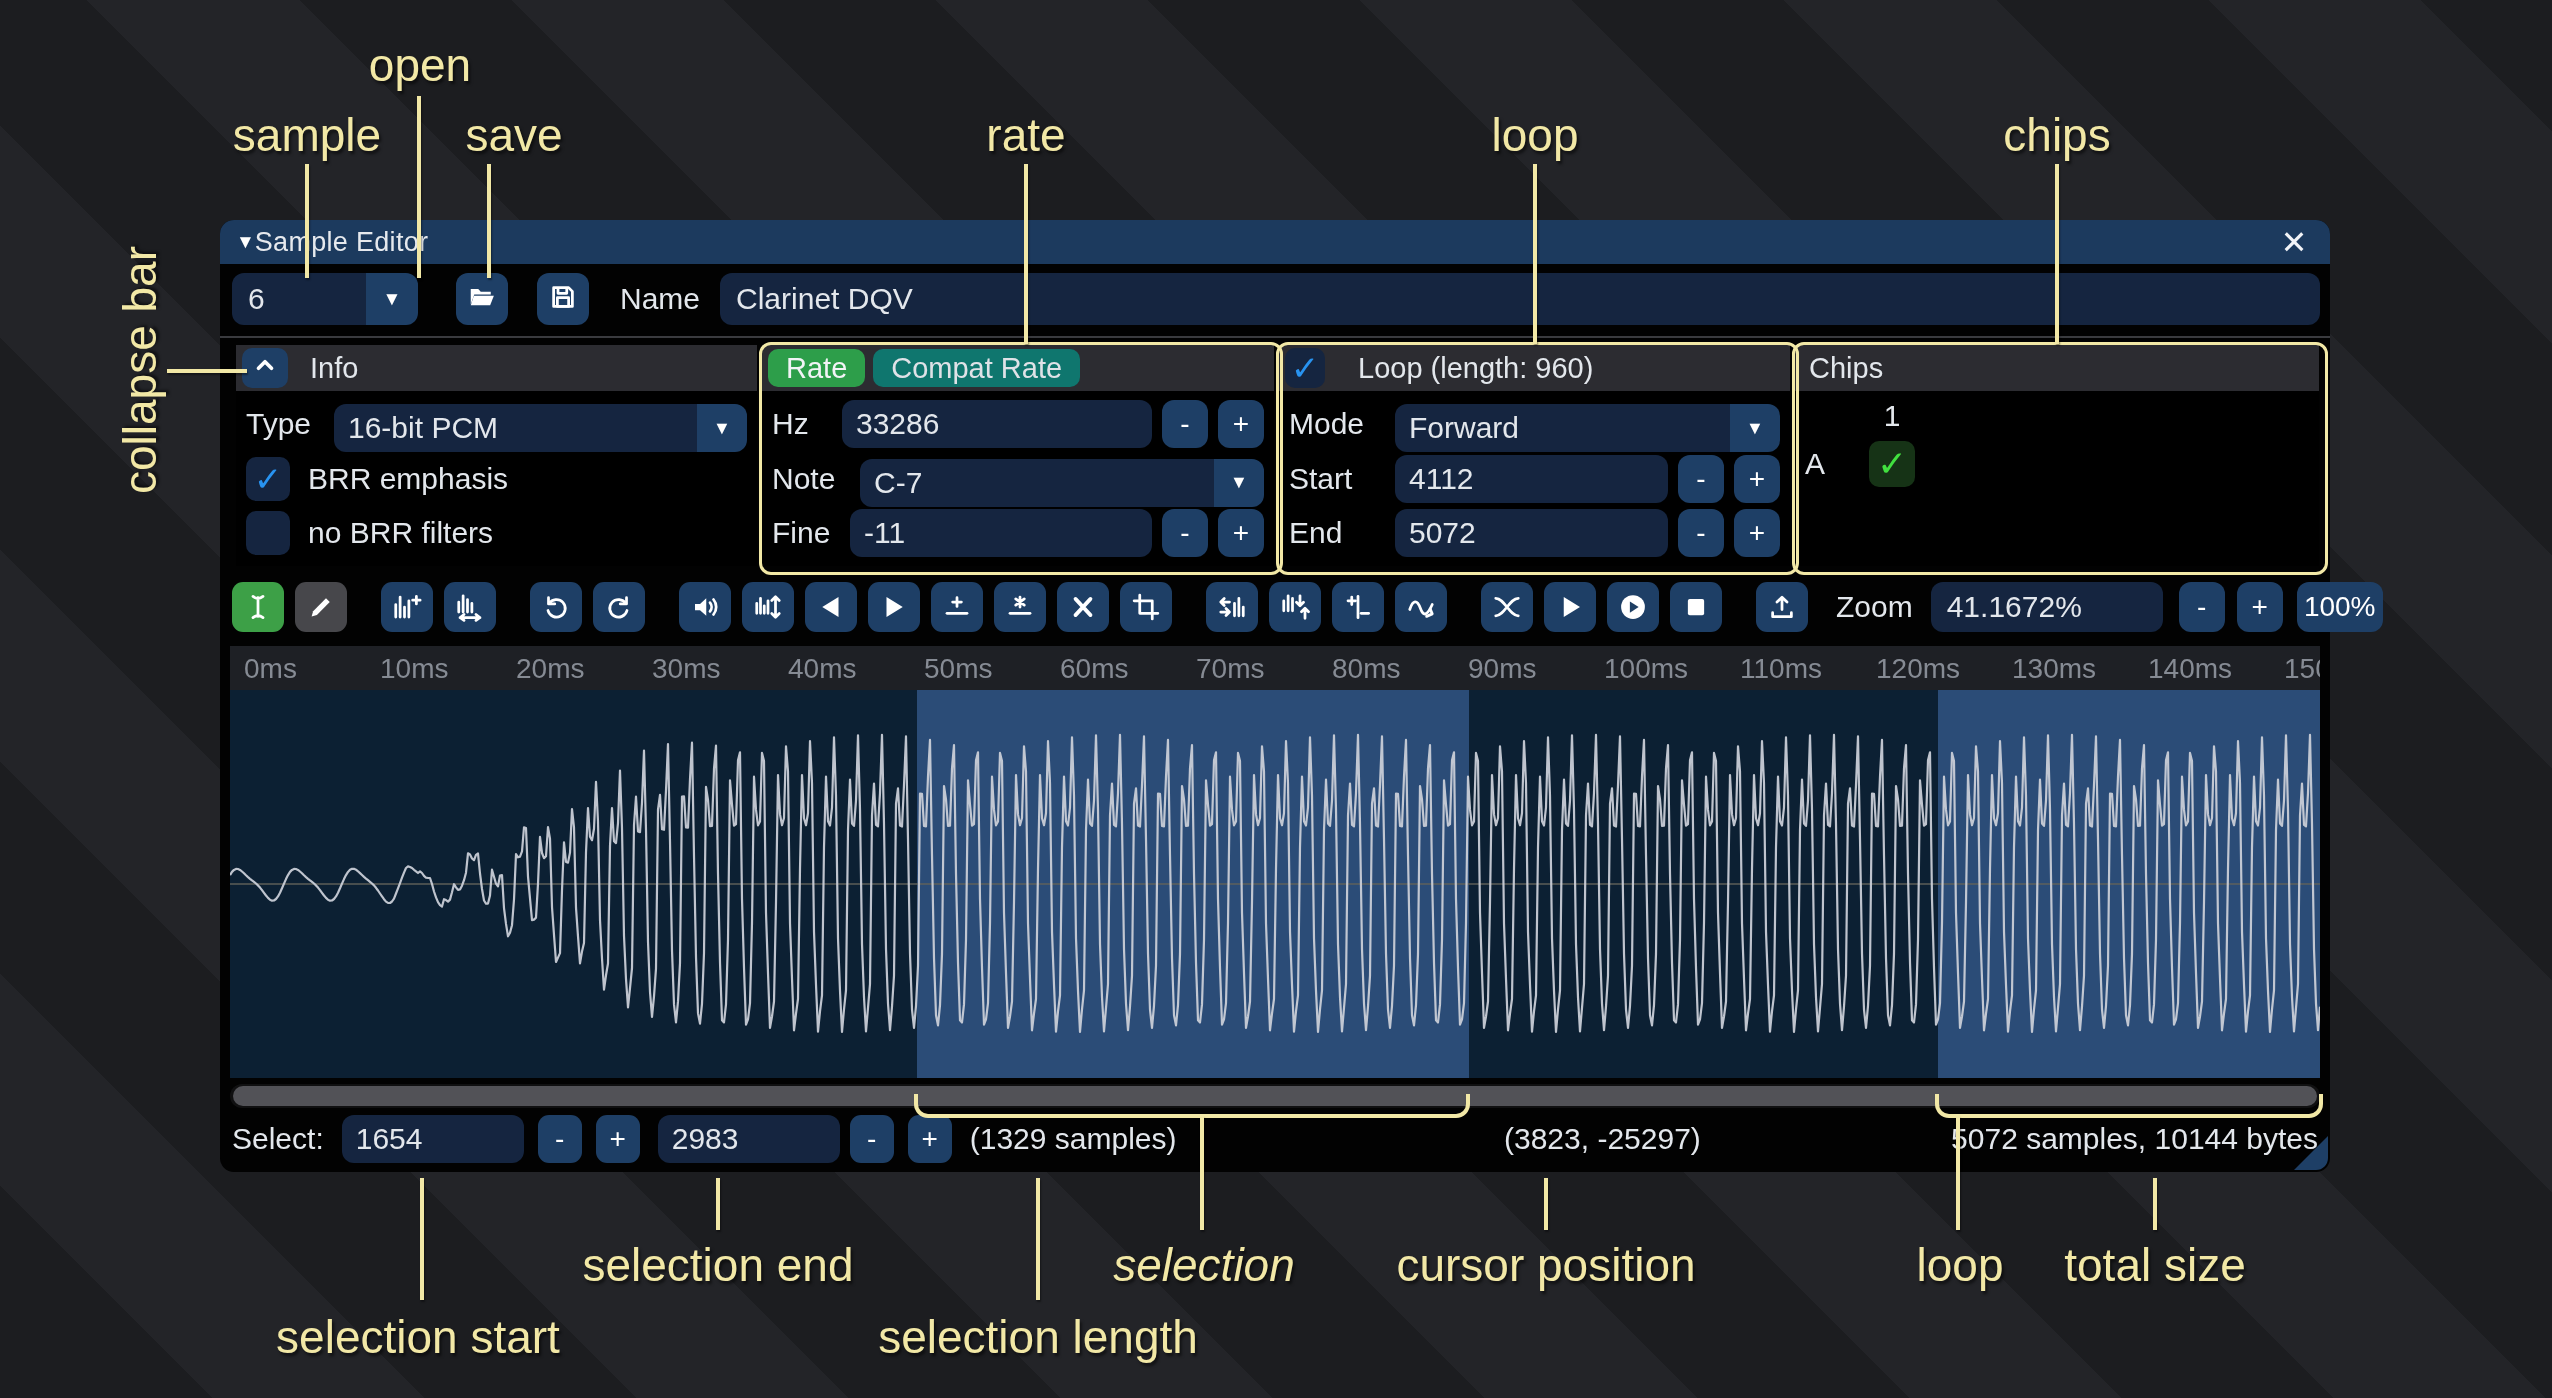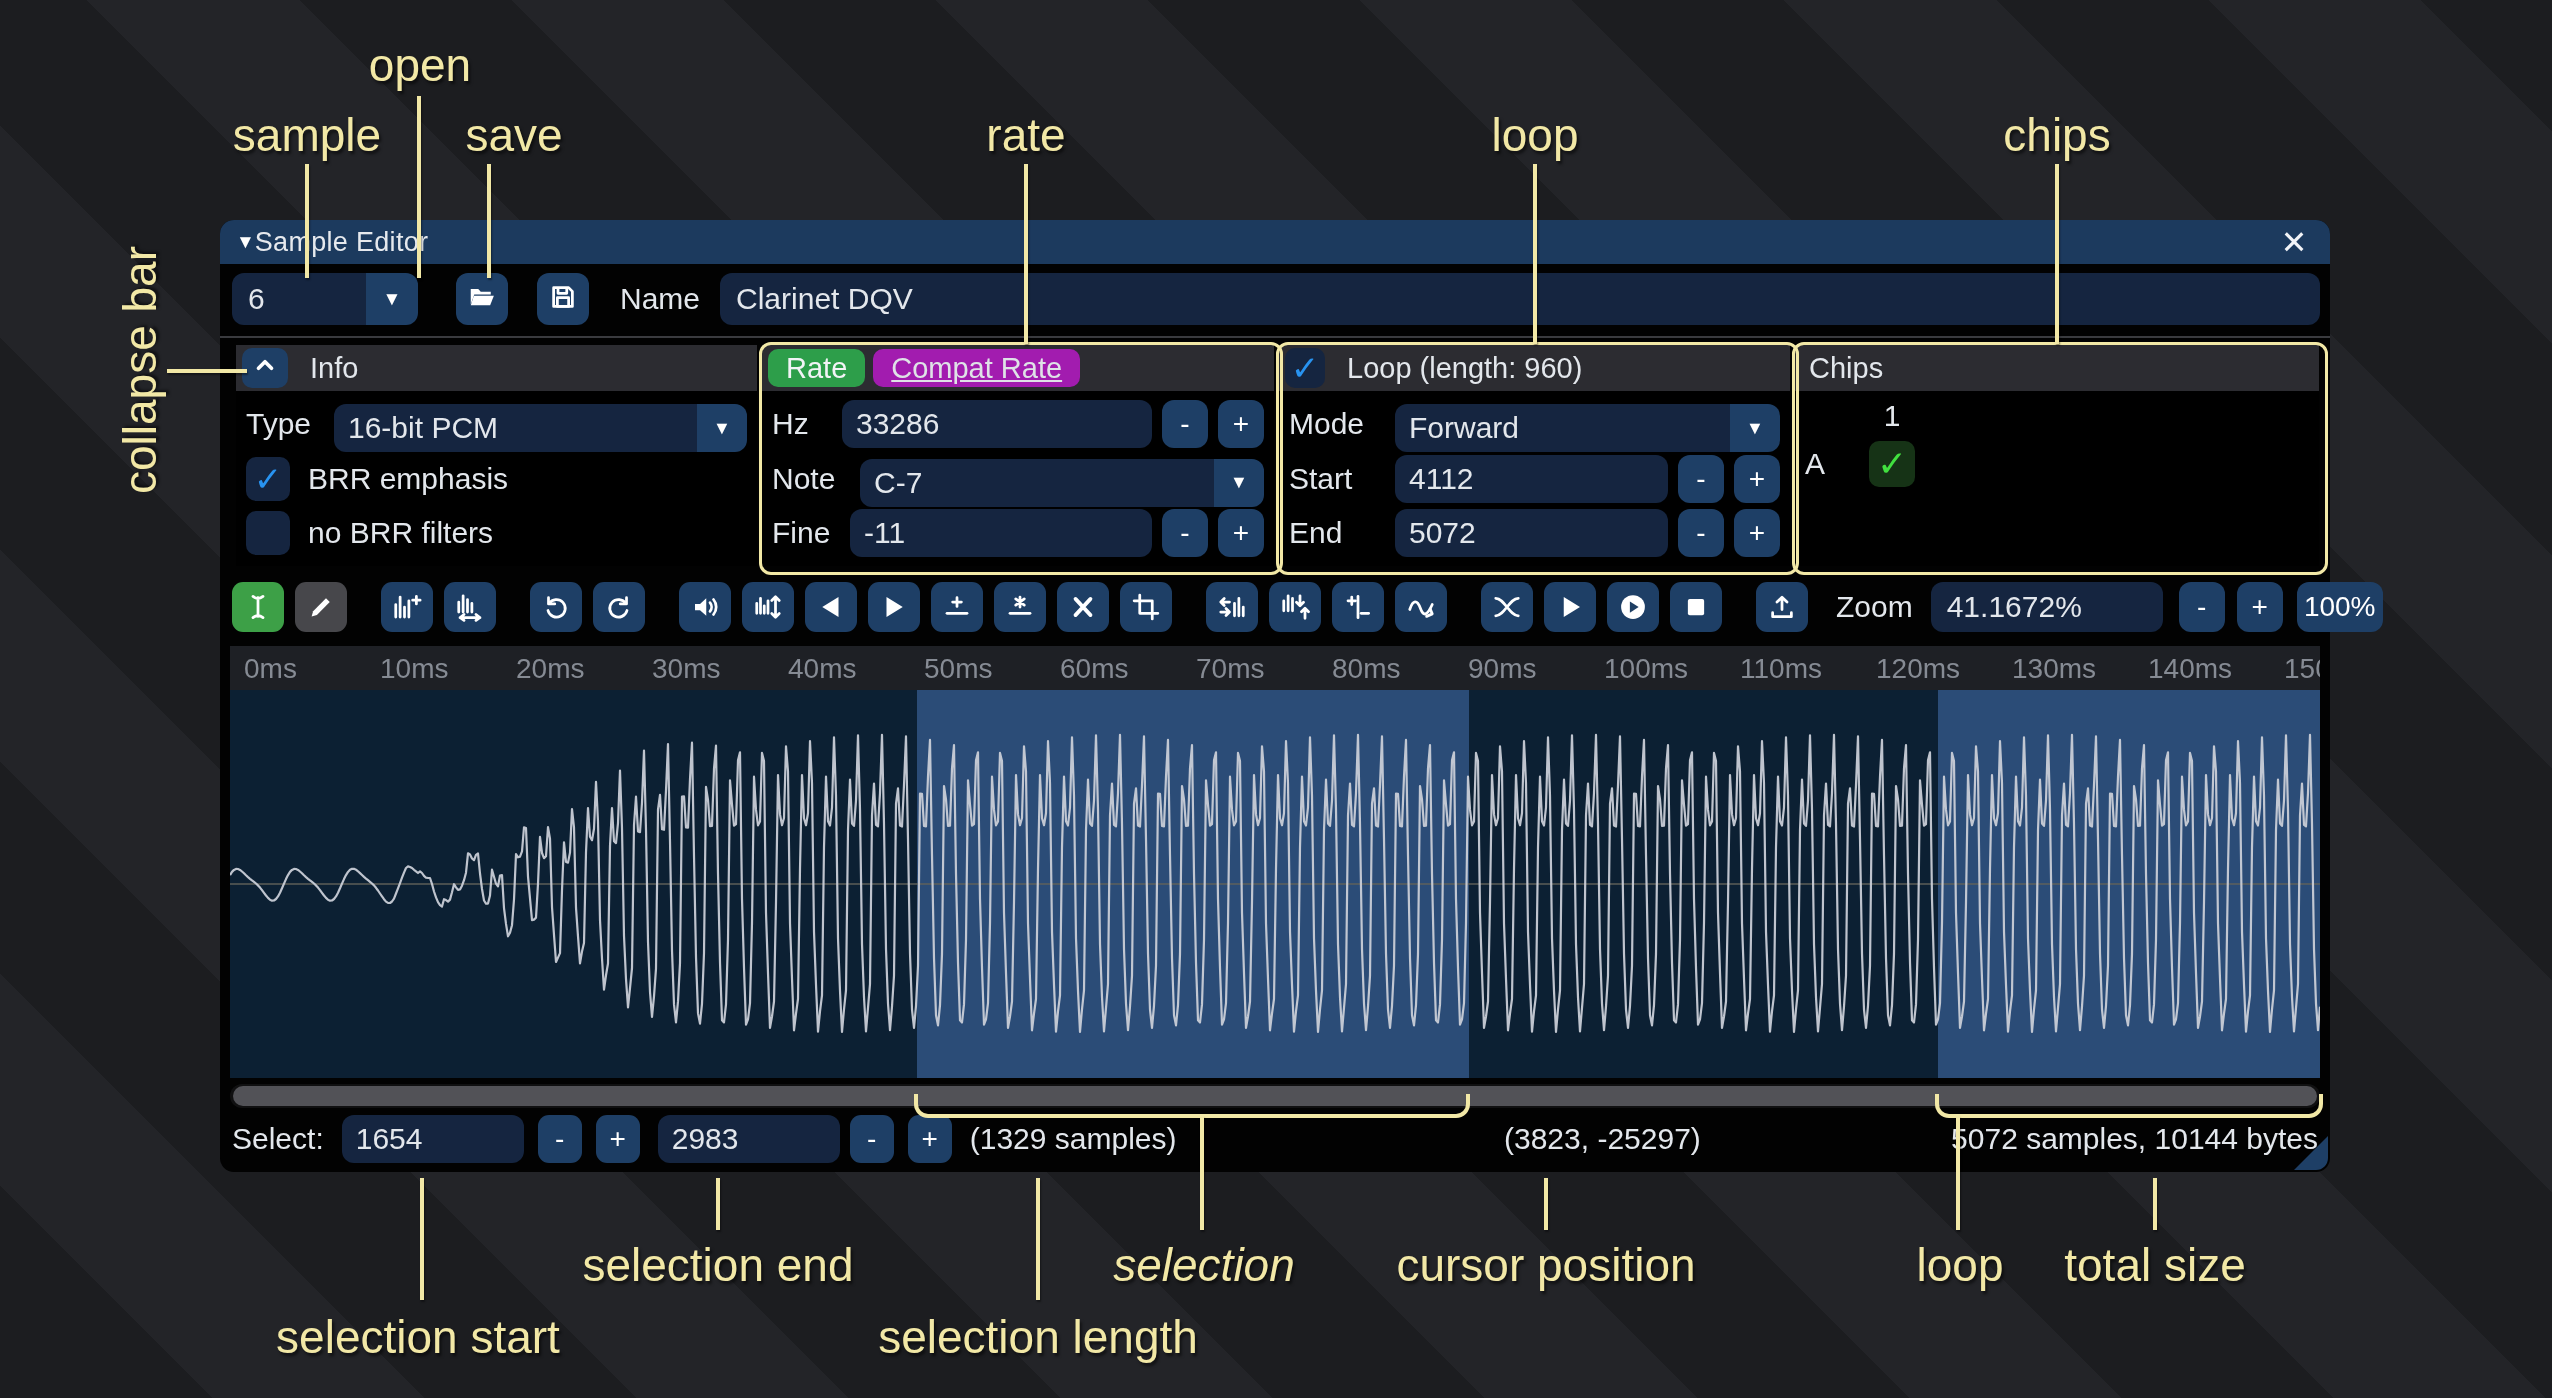--- a/index.html
+++ b/index.html
@@ -31,21 +31,21 @@
   .prow{display:grid;align-items:center;grid-gap:10px;height:50px;}
   .mini-btn{width:46px;height:48px;font-size:28px;border-radius:12px;}
   .combo{display:flex;flex:1;height:40px;}
   .combo .val{flex:1;border-radius:12px 0 0 12px;padding-left:14px;height:48px;}
   .combo .arr{width:50px;height:48px;border-radius:0 12px 12px 0;font-size:18px;}
   .chk{width:44px;height:44px;background:#152540;border-radius:10px;display:flex;align-items:center;justify-content:center;
     color:#2893f0;font-size:34px;font-weight:bold;}
   .hbtn{width:46px;height:40px;border-radius:10px;margin-left:6px;}
   .tab{height:38px;border-radius:10px;display:flex;align-items:center;padding:0 18px;margin-left:8px;font-size:29px;color:#f2f4f6;}
   .tab.green{background:#2d9e4a;}
-  .tab.gray{background:#a21caf;color:#dfe2e7;text-decoration:underline;}
+  .tab.gray{background:#0f766e;color:#dfe2e7;}
   
   .toolbar{position:absolute;left:12px;right:10px;top:361px;height:52px;display:flex;align-items:center;}
   .tb-btn{width:52px;height:50px;background:#1e3f66;border-radius:11px;display:flex;align-items:center;justify-content:center;margin-left:11px;}
   .tb-btn:first-child{margin-left:0;}
   .tb-btn.gapL{margin-left:34px;}
   .tb-btn.green{background:#3da047;}
   .tb-btn.gray{background:#47474b;}
   .tb-btn svg{stroke:#fff;fill:none;stroke-width:2.2;stroke-linecap:round;stroke-linejoin:round;}
   .zoomgrp{display:flex;align-items:center;margin-left:28px;}
   
@@ -168,21 +168,21 @@
         <div class="btn mini-btn">+</div>
       </div>
     </div>
   </div>
 
   <div class="panel" style="left:1059px;width:511px;">
     <div class="phead">
       <div class="chk" style="width:40px;height:40px;margin-left:6px;">
           <span>✓</span>
         </div>
-      <span style="margin-left:22px;">Loop (length: 960)</span>
+      <span style="margin-left:33px;">Loop (length: 960)</span>
     </div>
     <div class="pbody">
       <div class="prow" style="grid-template-columns:96px 1fr;">
         <span class="lbl">Mode</span>
         <div class="combo">
           <div class="inputbox val">Forward</div>
           <div class="btn arr">▼</div>
         </div>
       </div>
       <div class="prow" style="grid-template-columns:96px 1fr 46px 46px;">

